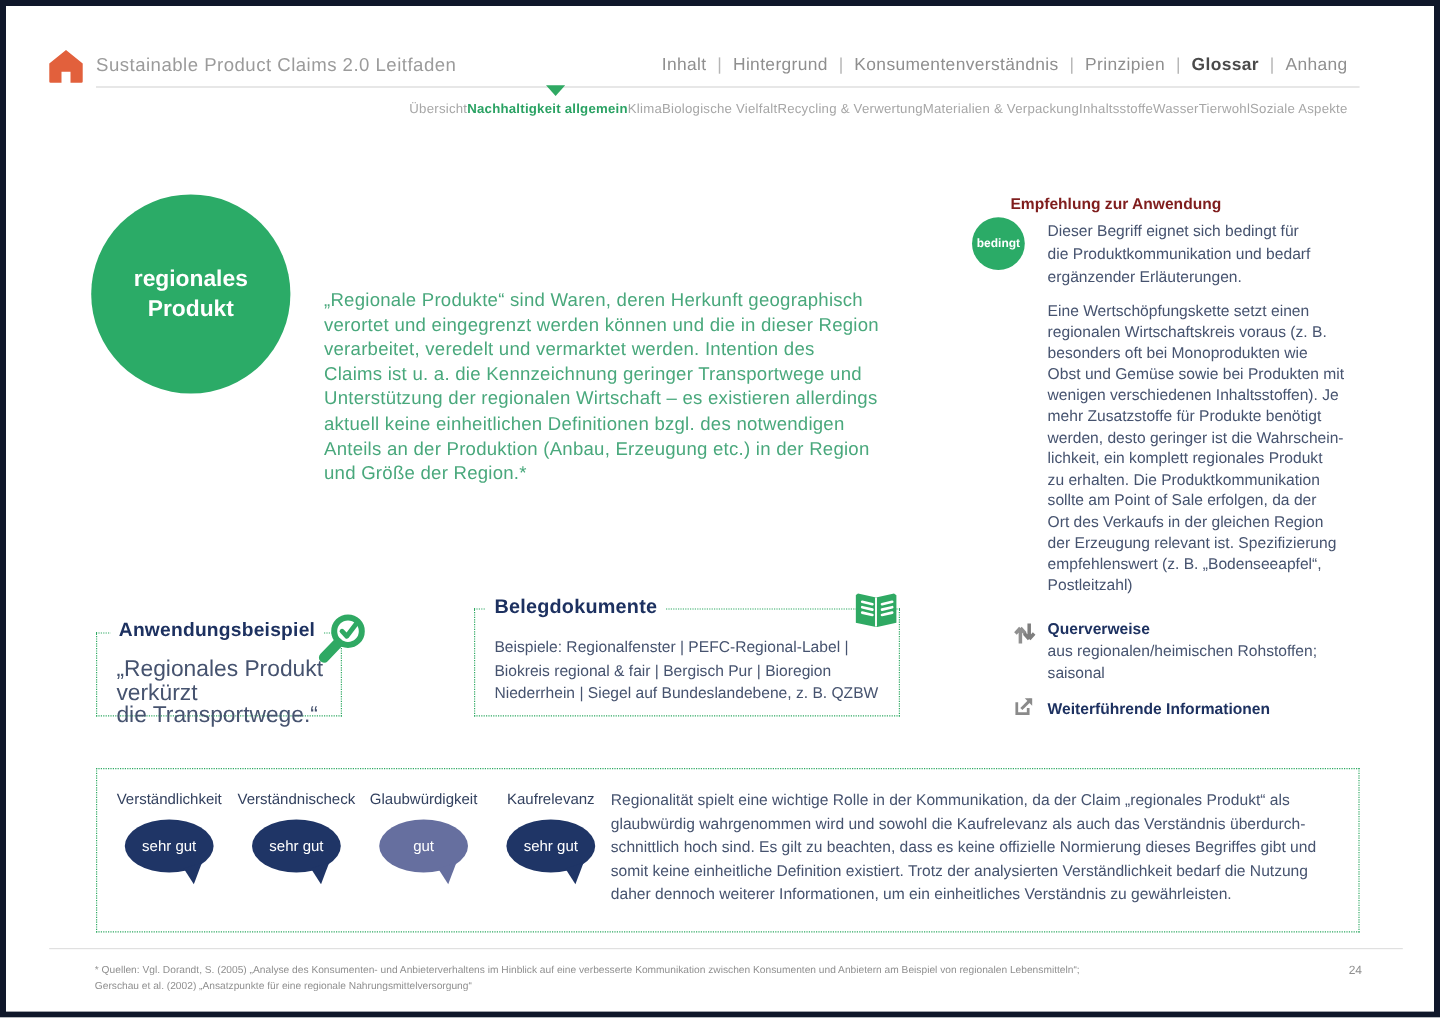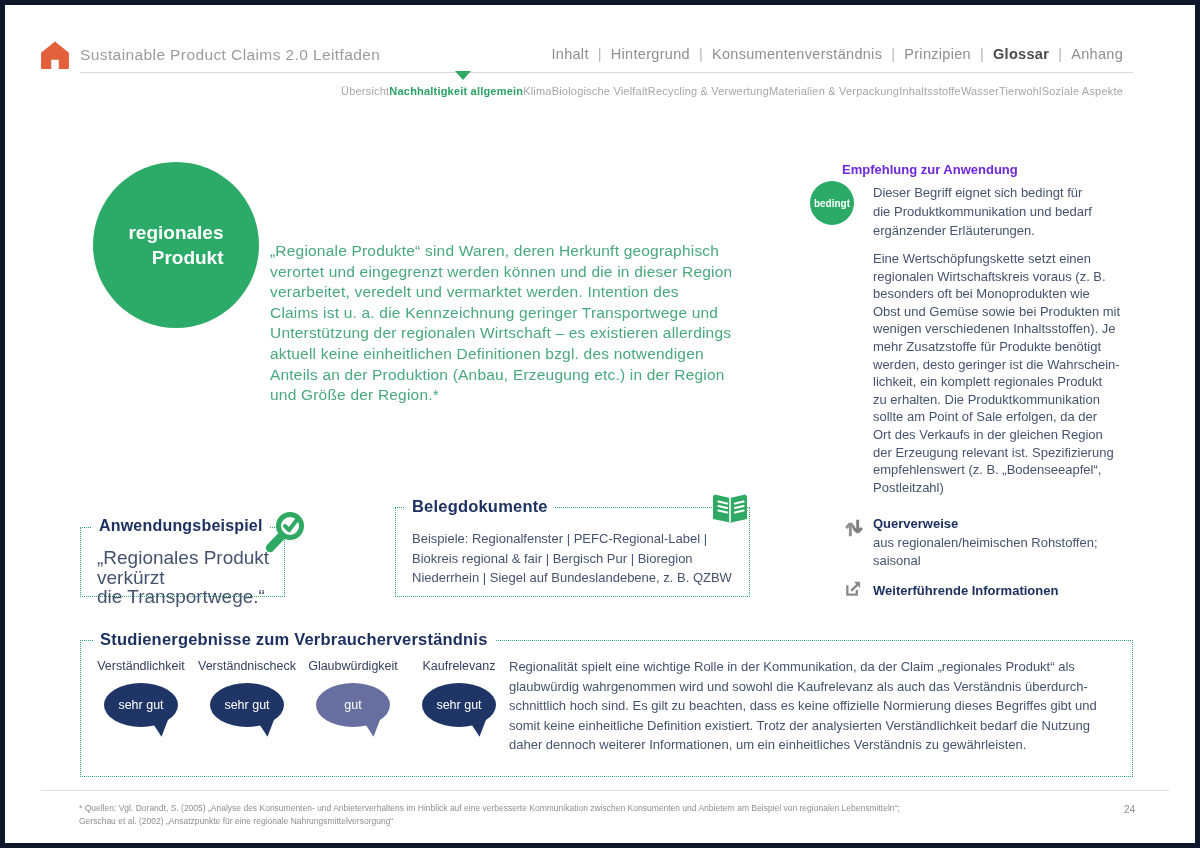--- a/index.html
+++ b/index.html
@@ -19,30 +19,30 @@
   .header-rule { position:absolute; left:75px; top:67px; width:1053px; height:1px; background:#d7d7d7; }
   .nav-pointer { position:absolute; left:450px; top:66px; width:0; height:0;
                  border-left:8px solid transparent; border-right:8px solid transparent;
                  border-top:9px solid #2fa963; }
   .sub-nav { position:absolute; right:72px; top:80px; display:flex; 
              font-size:11px; color:#a6a6a6; letter-spacing:.2px; }
   .sub-nav .subnav-item { cursor:pointer; white-space:nowrap; }
   .sub-nav .subnav-item.active { color:#2aa263; font-weight:bold; }
 
   
-  .term-circle { position:absolute; left:88px; top:157px; width:166px; height:166px;
+  .term-circle { position:absolute; left:71px; top:157px; width:166px; height:166px;
                  border-radius:50%; background:#2bab67; color:#fff; font-weight:bold;
-                 font-size:19px; line-height:25px; text-align:right;
+                 font-size:19px; line-height:25px; text-align:center;
                  display:flex; align-items:center; justify-content:center; white-space:pre-line; }
   .definition { position:absolute; left:265px; top:236px; width:510px;
                 font-size:15.5px; line-height:20.6px; color:#49a87c; letter-spacing:.2px;
                 white-space:pre-line; }
 
   
-  .rec-heading { position:absolute; left:805px; top:157px; font-size:13px; font-weight:bold; color:#6d28d9;padding-left:32px; }
+  .rec-heading { position:absolute; left:805px; top:157px; font-size:13px; font-weight:bold; color:#7f1d1d;padding-left:32px; }
   .rec-badge { position:absolute; left:805px; top:176px; width:44px; height:44px; border-radius:50%;
                background:#2bab67; color:#fff; font-weight:bold; font-size:10px;
                display:flex; align-items:center; justify-content:center; }
   .rec-intro { position:absolute; left:868px; top:178px; width:265px;
                font-size:13px; line-height:19px; color:#46536f; white-space:pre-line; }
   .rec-details { position:absolute; left:868px; top:245px; width:270px;
                  font-size:13px; line-height:17.6px; color:#46536f; white-space:pre-line; }
 
   .xref-icon { position:absolute; left:838px; top:511px; width:22px; height:22px; }
   .xref-heading { position:absolute; left:868px; top:511px; font-size:13px; font-weight:bold; color:#1d3160; }
@@ -194,21 +194,20 @@
       <path d="M17 7 V31" stroke="#fff" stroke-width="1.6"></path>
       <path d="M5.5 10.5 l8.5 2 M5.5 15 l8.5 2 M5.5 19.5 l8.5 2" stroke="#fff" stroke-width="2.2" stroke-linecap="round"></path>
       <path d="M30.5 10.5 l-8.5 2 M30.5 15 l-8.5 2 M30.5 19.5 l-8.5 2" stroke="#fff" stroke-width="2.2" stroke-linecap="round"></path>
     </svg>
     <div class="docs-text">Beispiele: Regionalfenster | PEFC-Regional-Label |
 Biokreis regional &amp; fair |  Bergisch Pur | Bioregion
 Niederrhein | Siegel auf Bundeslandebene, z. B. QZBW</div>
   </div>
 
   <div class="dotted-box study-box">
-    <span class="box-heading">Studienergebnisse zum Verbraucherverständnis</span>
 
     <div class="metrics">
       <div class="metric">
         <div class="metric-label">Verständlichkeit</div>
         <div class="bubble m-navy">sehr gut</div>
       </div>
       <div class="metric">
         <div class="metric-label">Verständnischeck</div>
         <div class="bubble m-navy">sehr gut</div>
       </div>

